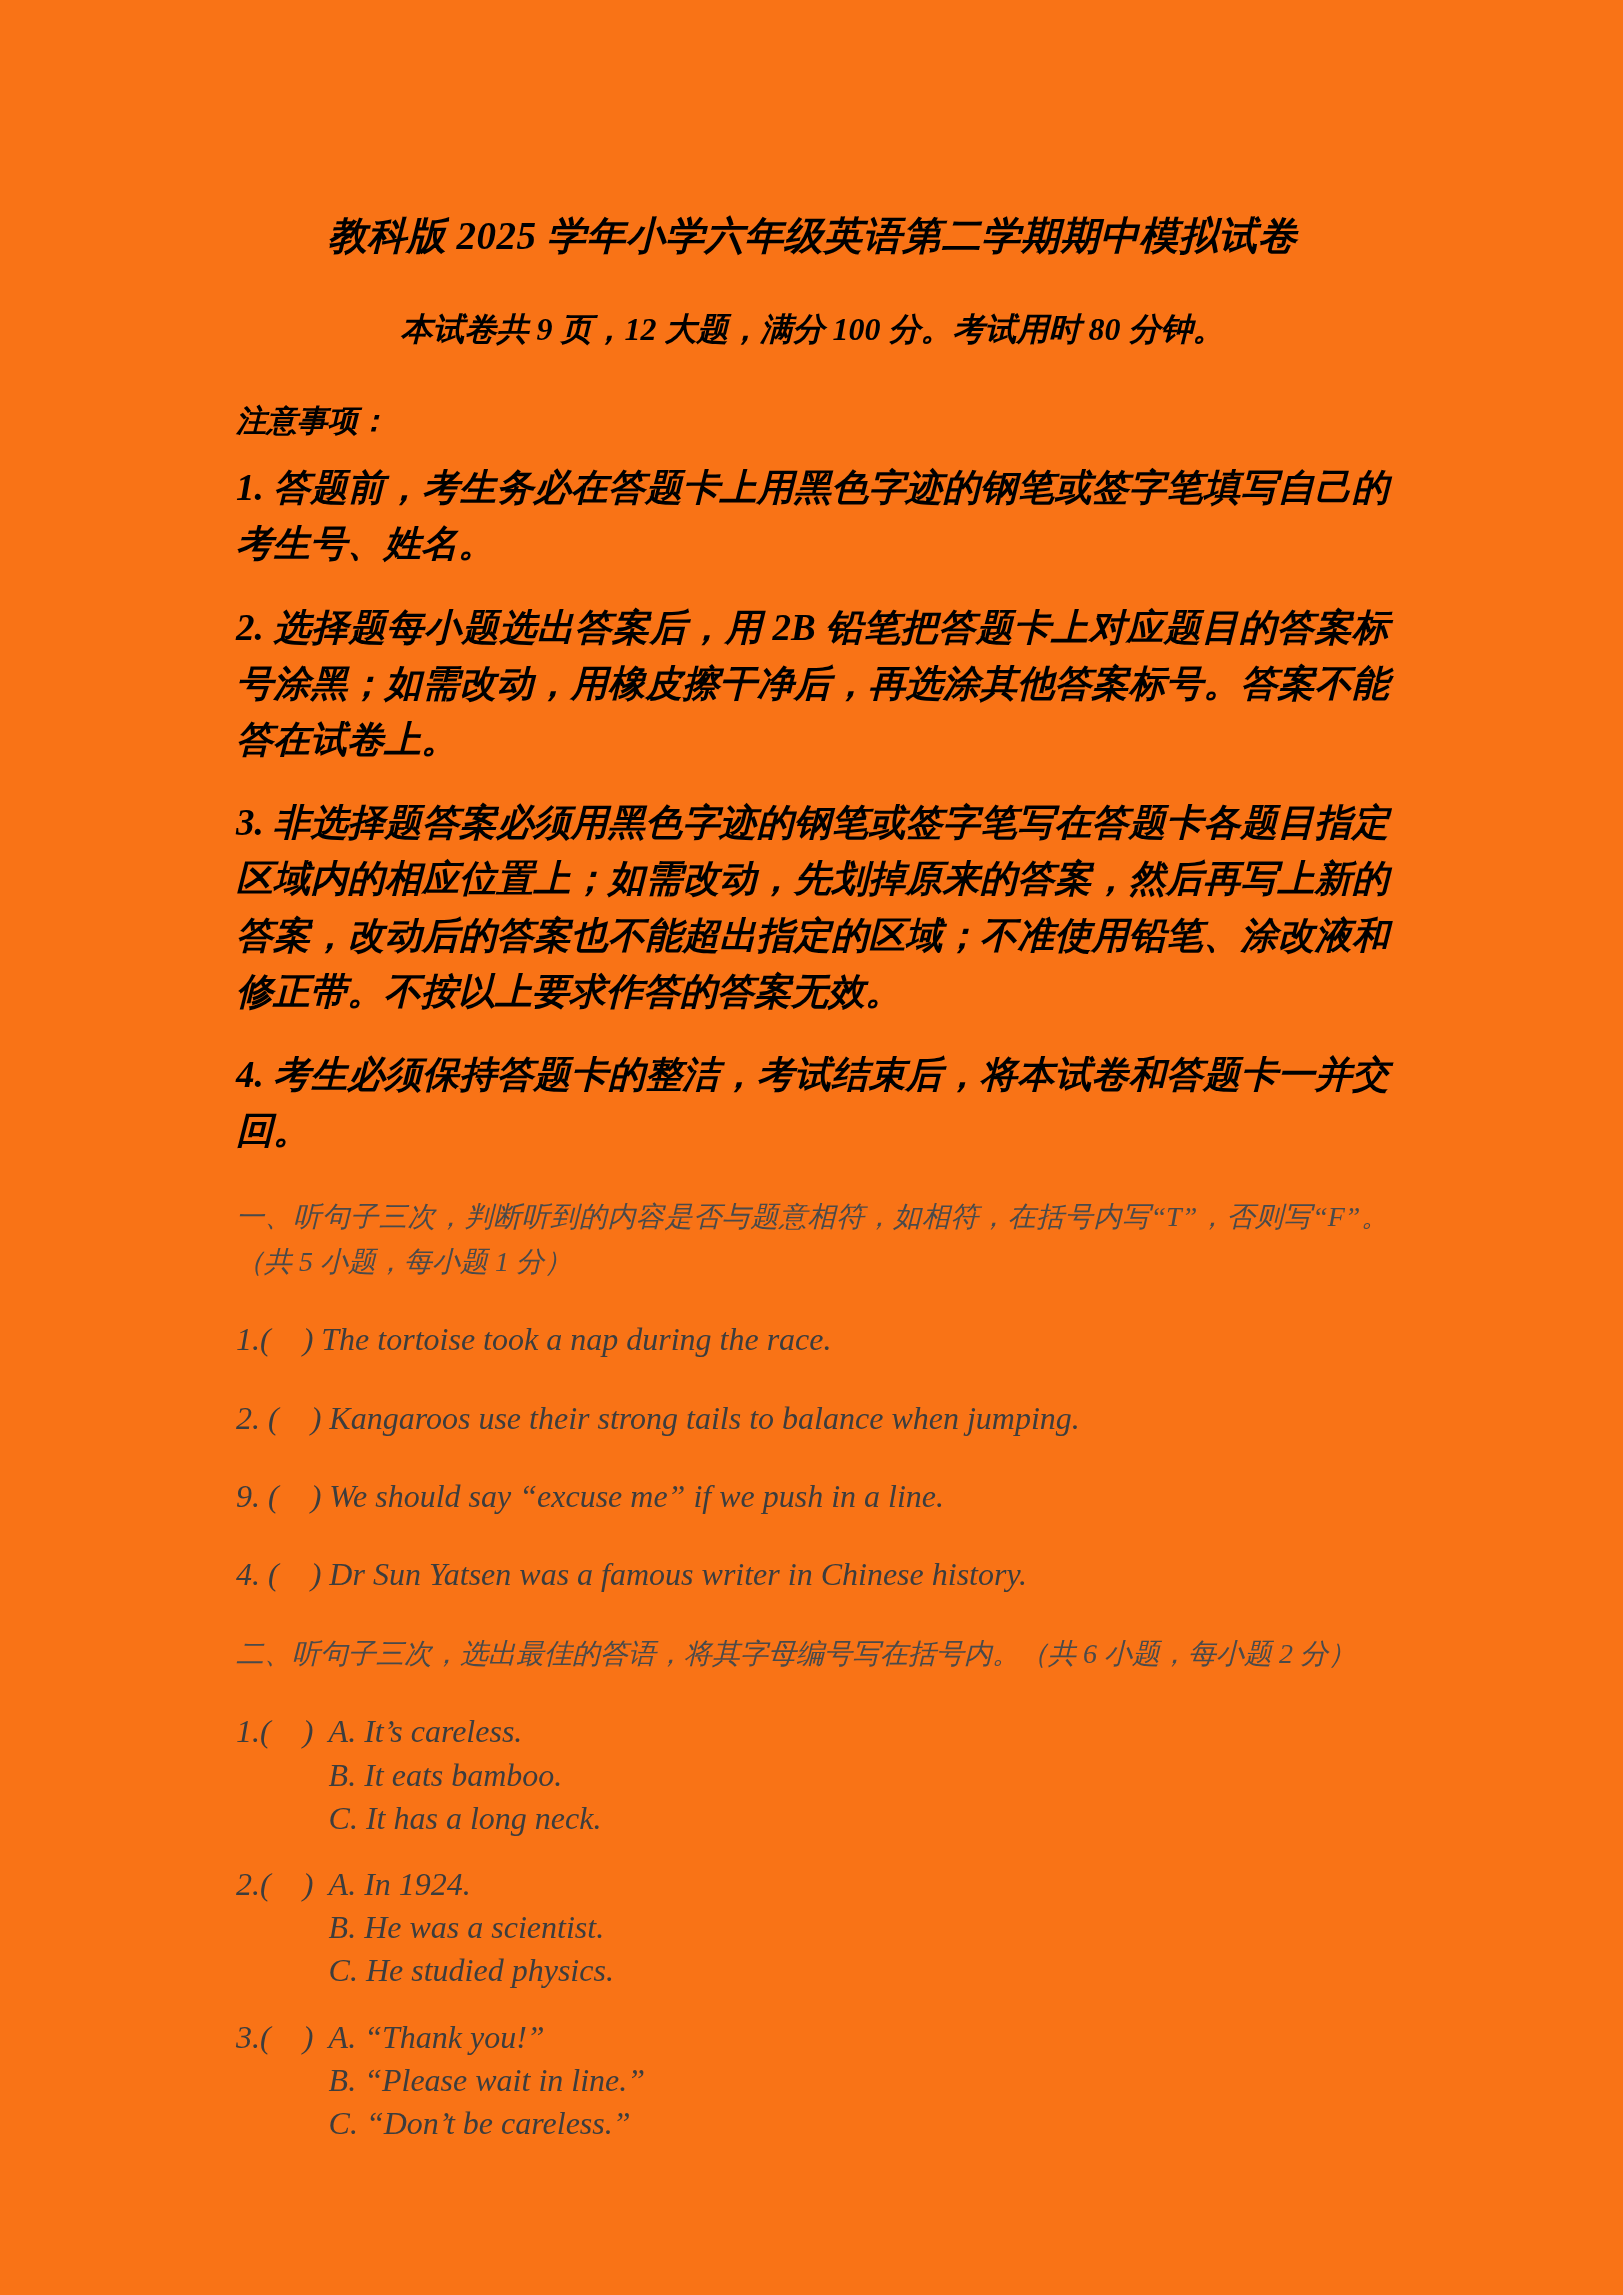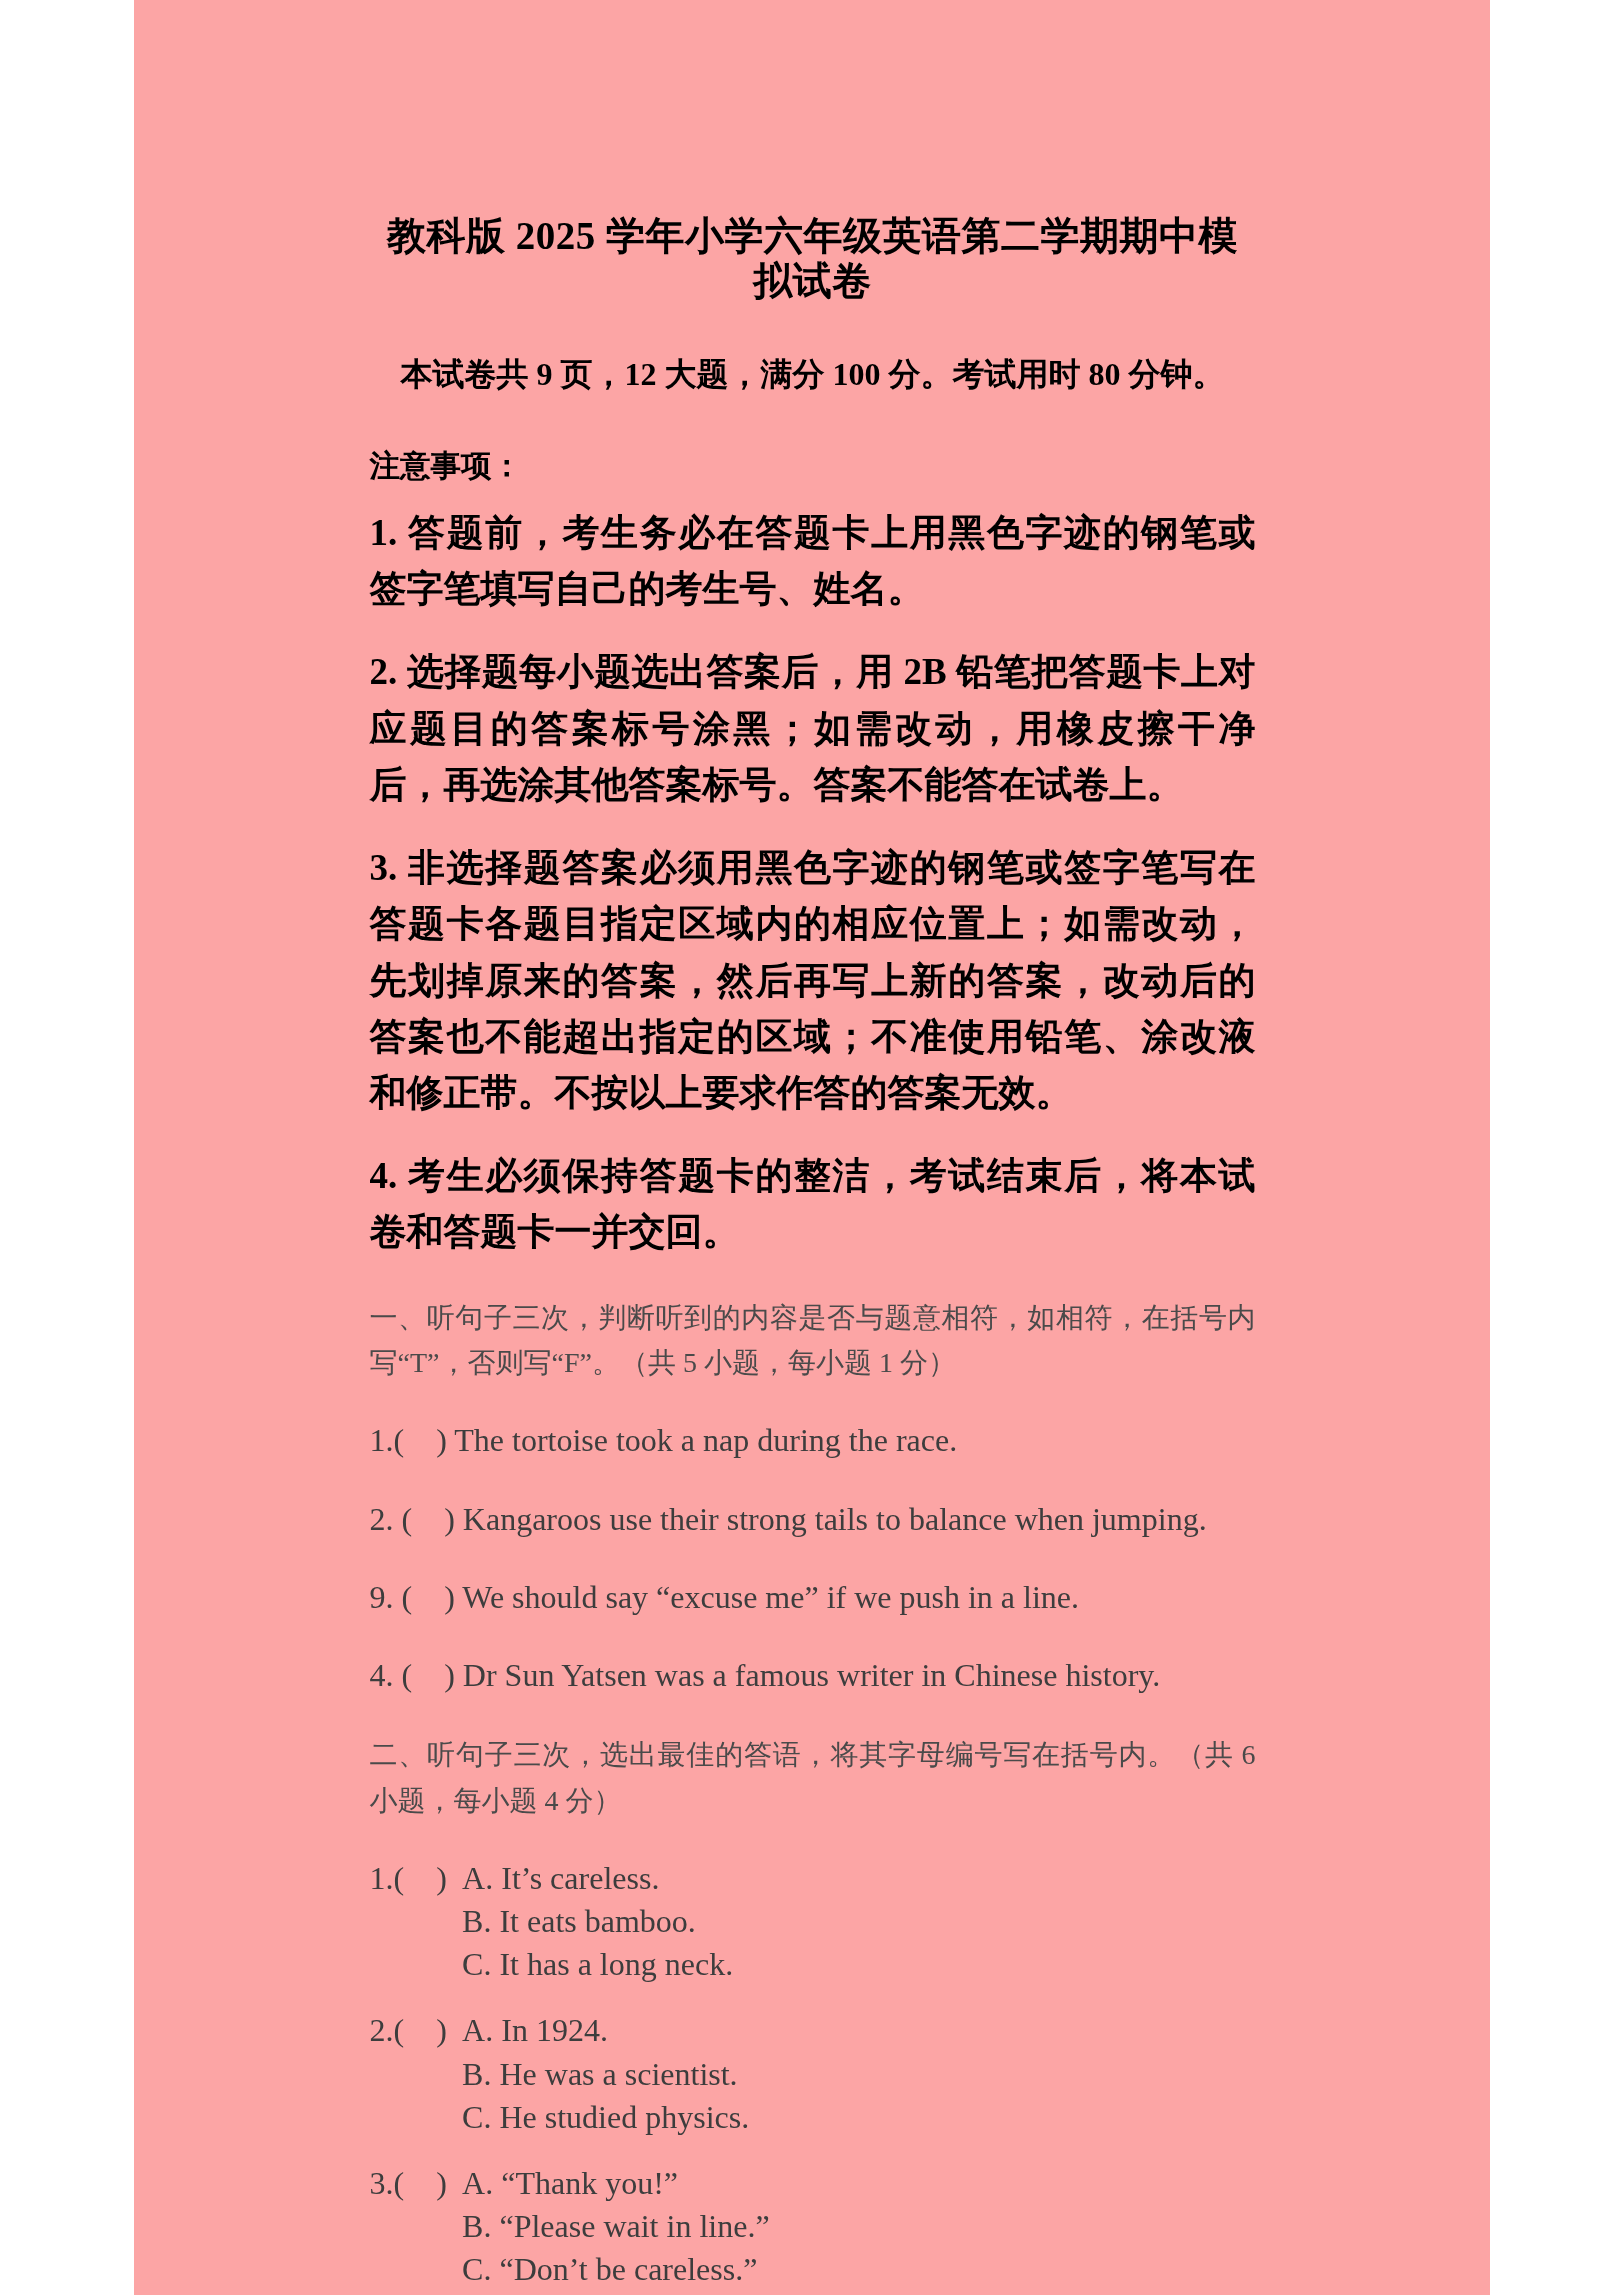--- a/index.html
+++ b/index.html
@@ -2,29 +2,30 @@
 <html style="font-size:8.7px"><head>
 <meta charset="utf-8">
 <style>
   html, body {
     margin: 0;
     padding: 0;
     background: #ffffff;
   }
   .page {
     position: relative;
-    width: 1356px;
+    width: 1623px;
     height: 2295px;
     margin: 0 auto;
-    background: #fca5a5;
+    background: #f97316;
     box-sizing: border-box;
     padding: 214px 234px 0 236px;
     font-family: "Liberation Serif", "DejaVu Serif", serif;
     color: #000000;
     overflow: hidden;
+    font-style: italic;
   }
   .title {
     margin: 0 0 50px 0;
     text-align: center;
     font-size: 39px;
     font-weight: bold;
     letter-spacing: 0.5px;
     line-height: 1.15;
     color: #000000;
   }
@@ -115,21 +116,21 @@
 
   <p class="tf-item">1.(    ) The tortoise took a nap during the race.</p>
 
   <p class="tf-item">2. (    ) Kangaroos use their strong tails to balance when jumping.</p>
 
   <p class="tf-item">9. (    ) We should say “excuse me” if we push in a line.</p>
 
   <p class="tf-item">4. (    ) Dr Sun Yatsen was a famous writer in Chinese history.</p>
 
 
-  <p class="section-heading second">二、听句子三次，选出最佳的答语，将其字母编号写在括号内。（共 6 小题，每小题 4 分）</p>
+  <p class="section-heading second">二、听句子三次，选出最佳的答语，将其字母编号写在括号内。（共 6 小题，每小题 2 分）</p>
 
   <div class="mc-item">
     <span class="mc-prefix">1.(    )</span>
     <div class="mc-options">
       <p class="mc-option">A. It’s careless.</p>
       <p class="mc-option">B. It eats bamboo.</p>
       <p class="mc-option">C. It has a long neck.</p>
     </div>
   </div>
 

